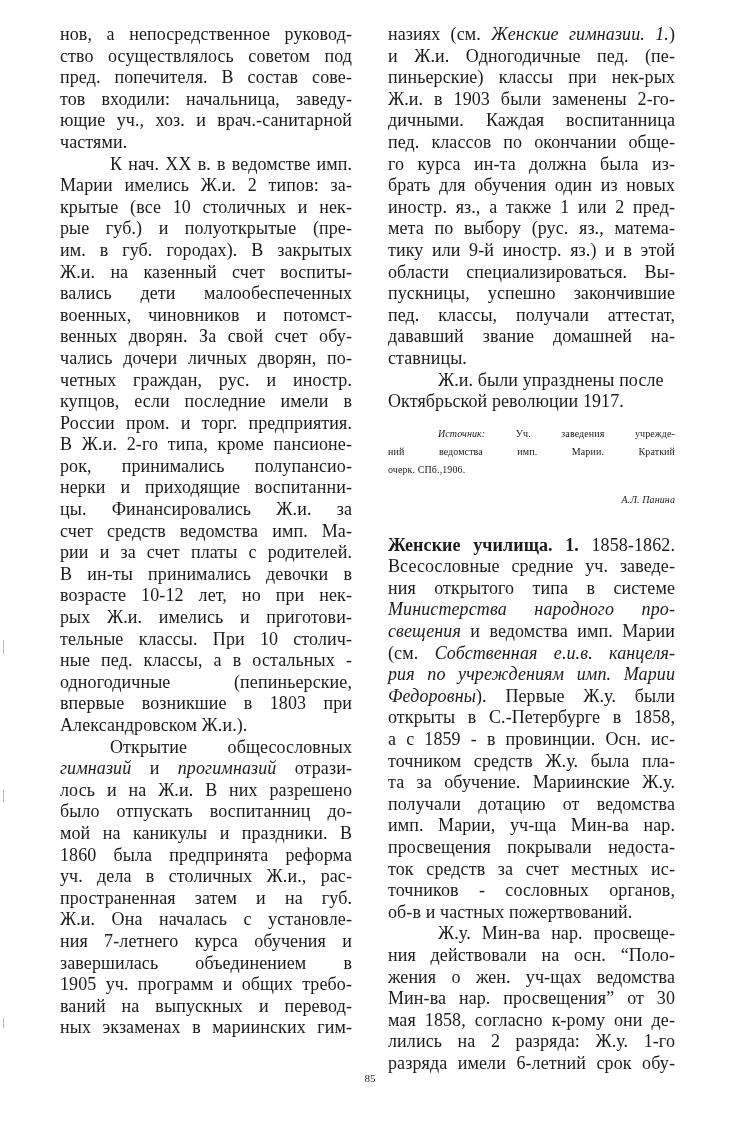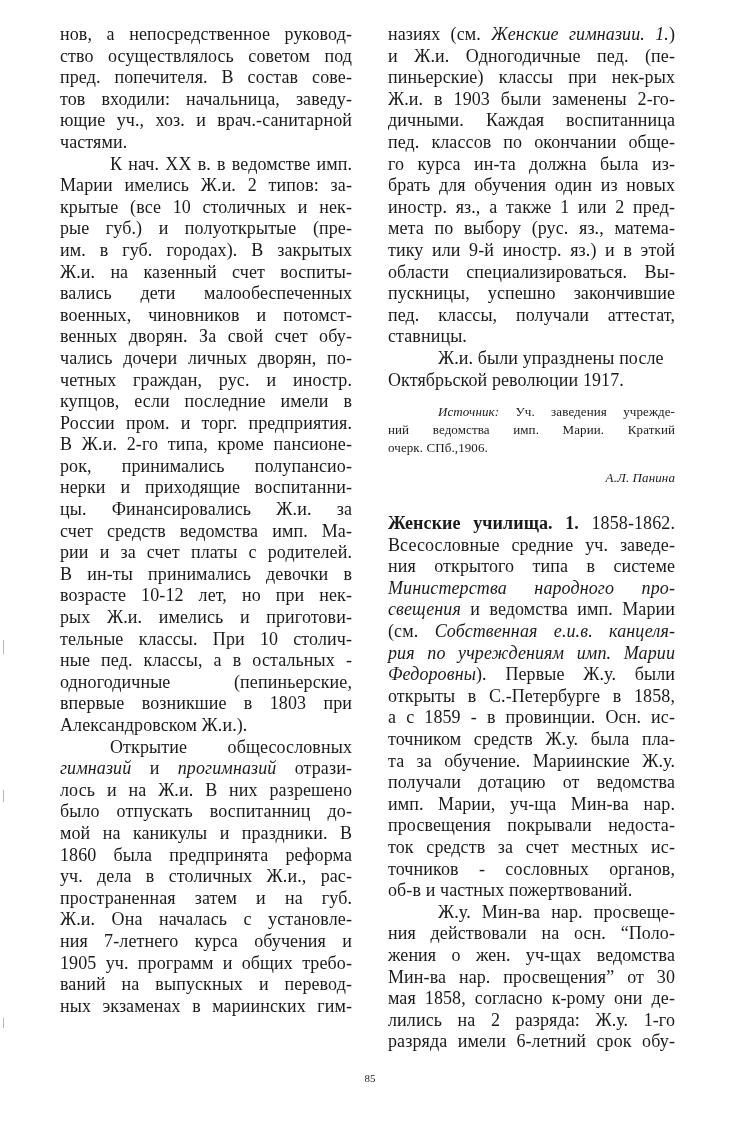--- a/index.html
+++ b/index.html
@@ -23,21 +23,21 @@
     text-align: justify;
     text-align-last: justify;
     letter-spacing: 0.1px;
   }
   .line.last { text-align-last: left; }
   .line.indent { padding-left: 50px; }
   .line.right { text-align: right; text-align-last: right; }
   .it { font-style: italic; }
   .b { font-weight: bold; }
   .small {
-    font-size: 13px;
+    font-size: 10px;
     height: 18px; line-height: 18px;
   }
   .gap-s { height: 12px; }
   .gap-l { height: 26px; }
   .page-number {
     position: absolute; left: 0; width: 740px; top: 1072px;
     text-align: center; font-size: 11px;
   }
   .margin-mark {
     position: absolute; left: 3px; width: 1px; background: #b5b5b5;
@@ -89,20 +89,21 @@
       <div class="line indent"><span>Открытие общесословных</span></div>
       <div class="line"><span class="it">гимназий</span><span> и </span><span class="it">прогимназий</span><span> отрази-</span></div>
       <div class="line"><span>лось и на Ж.и. В них разрешено</span></div>
       <div class="line"><span>было отпускать воспитанниц до-</span></div>
       <div class="line"><span>мой на каникулы и праздники. В</span></div>
       <div class="line"><span>1860 была предпринята реформа</span></div>
       <div class="line"><span>уч. дела в столичных Ж.и., рас-</span></div>
       <div class="line"><span>пространенная затем и на губ.</span></div>
       <div class="line"><span>Ж.и. Она началась с установле-</span></div>
       <div class="line"><span>ния 7-летнего курса обучения и</span></div>
+      <div class="line"><span>завершилась объединением в</span></div>
       <div class="line"><span>1905 уч. программ и общих требо-</span></div>
       <div class="line"><span>ваний на выпускных и перевод-</span></div>
       <div class="line"><span>ных экзаменах в мариинских гим-</span></div>
     </div>
 
   <div class="col col-right">
     <div>
         <div class="line"><span>назиях (см. </span><span class="it">Женские гимназии. 1.</span><span>)</span></div>
         <div class="line"><span>и Ж.и. Одногодичные пед. (пе-</span></div>
         <div class="line"><span>пиньерские) классы при нек-рых</span></div>
@@ -110,20 +111,21 @@
         <div class="line"><span>дичными. Каждая воспитанница</span></div>
         <div class="line"><span>пед. классов по окончании обще-</span></div>
         <div class="line"><span>го курса ин-та должна была из-</span></div>
         <div class="line"><span>брать для обучения один из новых</span></div>
         <div class="line"><span>иностр. яз., а также 1 или 2 пред-</span></div>
         <div class="line"><span>мета по выбору (рус. яз., матема-</span></div>
         <div class="line"><span>тику или 9-й иностр. яз.) и в этой</span></div>
         <div class="line"><span>области специализироваться. Вы-</span></div>
         <div class="line"><span>пускницы, успешно закончившие</span></div>
         <div class="line"><span>пед. классы, получали аттестат,</span></div>
+        <div class="line"><span>дававший звание домашней на-</span></div>
         <div class="line last"><span>ставницы.</span></div>
         <div class="line indent last"><span>Ж.и. были упразднены после</span></div>
         <div class="line last"><span>Октябрьской революции 1917.</span></div>
       </div>
     <div class="gap-s"></div>
     <div>
         <div class="line small indent"><span class="it">Источник:</span><span> Уч. заведения учрежде-</span></div>
         <div class="line small"><span>ний ведомства имп. Марии. Краткий</span></div>
         <div class="line small last"><span>очерк. СПб.,1906.</span></div>
       </div>

